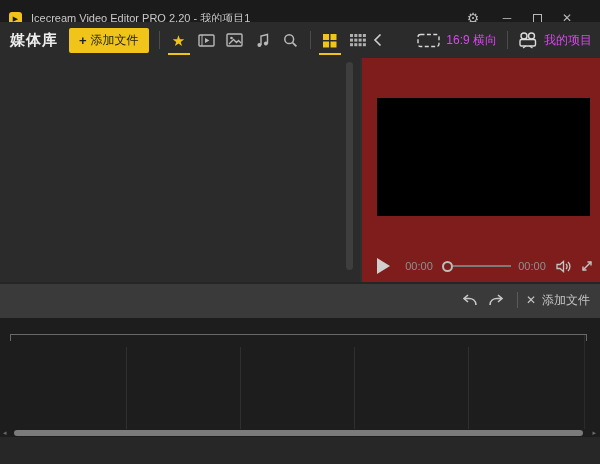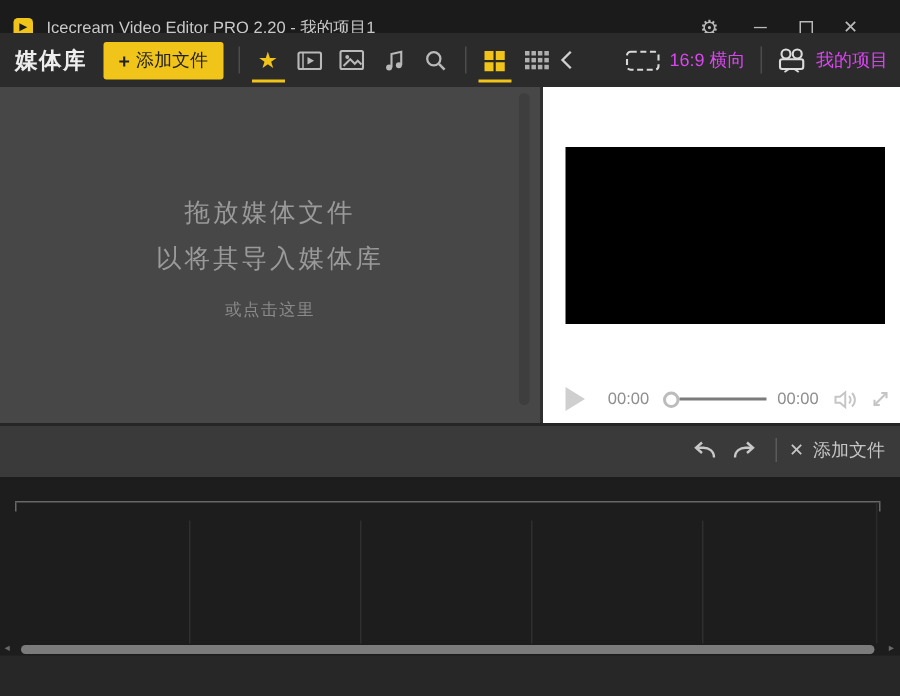--- a/index.html
+++ b/index.html
@@ -40,21 +40,21 @@
   .aspect, .project { display:flex; align-items:center; gap:6px; color:#d946ef; font-size:12px; white-space:nowrap; }
 
   
   .media-panel { position:absolute; top:58px; left:0; width:360px; height:224px; background:#474747;
                  display:flex; flex-direction:column; align-items:center; justify-content:center; }
   .drop-line { font-size:17px; color:#9a9a9a; letter-spacing:2px; line-height:31px; }
   .drop-hint { font-size:11px; color:#8b8b8b; letter-spacing:1px; margin-top:11px; }
   .v-scroll { position:absolute; top:62px; left:346px; width:7px; height:208px; background:#3e3e3e; border-radius:4px; }
 
   
-  .preview-panel { position:absolute; top:58px; left:360px; width:240px; height:224px; background:#ffffff;
+  .preview-panel { position:absolute; top:58px; left:360px; width:240px; height:224px; background:#7f1d1d;
                    border-left:2px solid #2f2f2f; }
   .video-screen { position:absolute; left:15px; top:40px; width:213px; height:118px; background:#000; }
   .player-bar { position:absolute; left:15px; top:196px; right:6px; height:24px; display:flex; align-items:center; }
   .play-btn { width:0; height:0; border-left:13px solid #cfcfcf; border-top:8px solid transparent;
               border-bottom:8px solid transparent; margin-right:14px; }
   .time { font-size:11px; color:#8f8f8f; width:30px; text-align:center; }
   .seek { display:flex; align-items:center; margin:0 6px 0 8px; }
   .seek-thumb { width:11px; height:11px; border:2px solid #bcbcbc; border-radius:50%; background:transparent; }
   .seek-track { width:58px; height:2px; background:#7b7b7b; }
   .vol { margin:0 7px 0 8px; display:flex; }
@@ -201,25 +201,20 @@
           <rect x="2" y="7.5" width="15.5" height="6.5" rx="1.5" fill="none" stroke="#dcdcdc" stroke-width="1.4"></rect>
           <line x1="5" y1="16" x2="8" y2="14" stroke="#dcdcdc" stroke-width="1.2"></line>
           <line x1="14.5" y1="16" x2="11.5" y2="14" stroke="#dcdcdc" stroke-width="1.2"></line>
         </svg>
         <span>我的项目</span>
       </div>
 
     </div>
   </div>
 
-  <div class="media-panel">
-    <div class="drop-line">拖放媒体文件</div>
-    <div class="drop-line">以将其导入媒体库</div>
-    <div class="drop-hint">或点击这里</div>
-  </div>
   <div class="v-scroll"></div>
 
   <div class="preview-panel">
     <div class="video-screen"></div>
     <div class="player-bar">
       <div class="play-btn"></div>
       <div class="time">00:00</div>
       <div class="seek">
         <div class="seek-thumb"></div>
         <div class="seek-track"></div>

